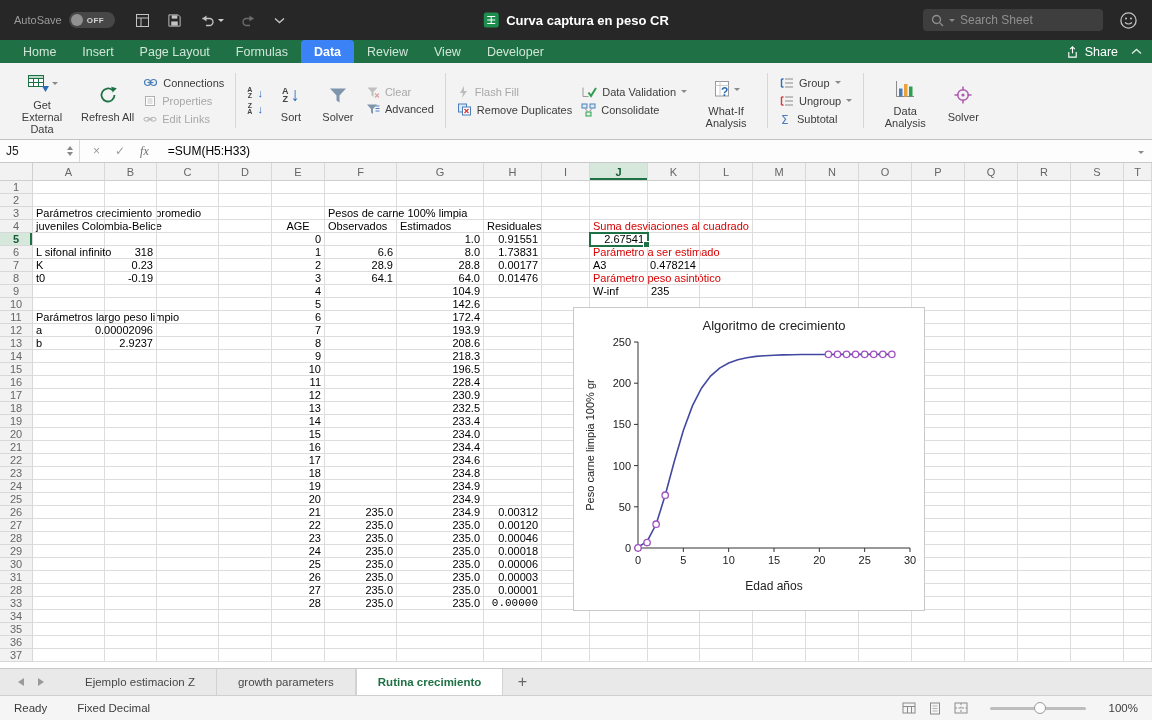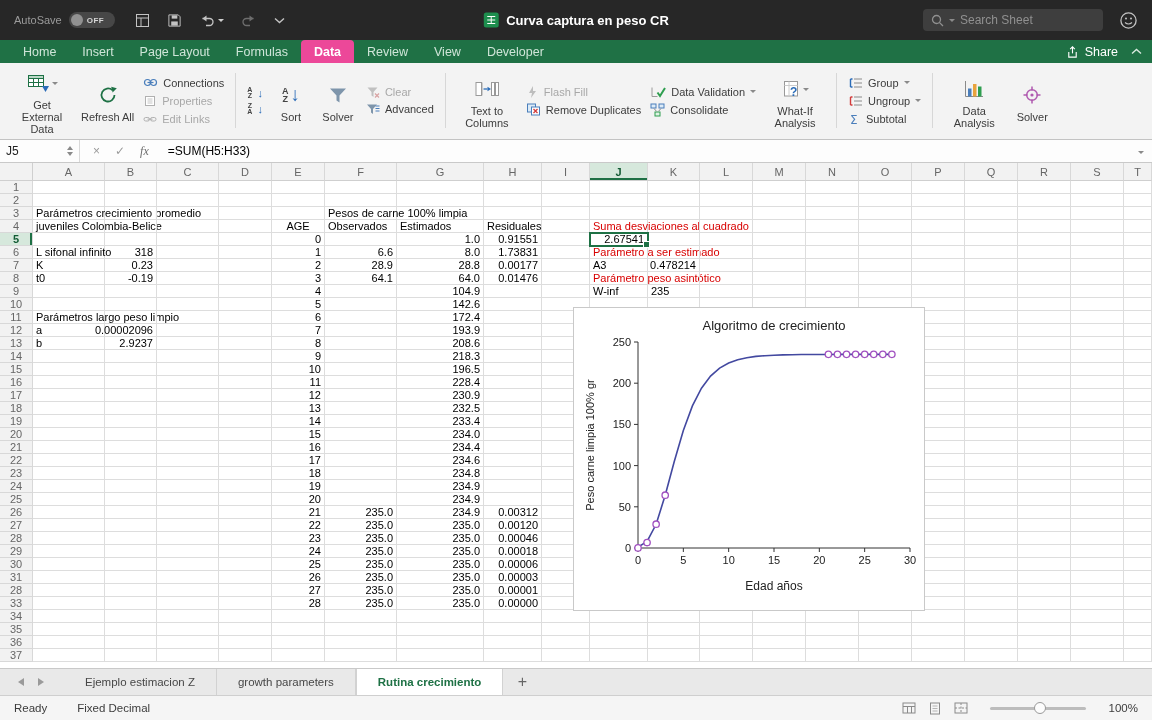--- a/index.html
+++ b/index.html
@@ -19,21 +19,21 @@
   .search-box{margin-left:auto;display:flex;align-items:center;gap:5px;background:#3e3e3e;border-radius:4px;height:22px;padding:0 8px;width:180px}
   .search-box input{background:transparent;border:none;outline:none;color:#c4c4c4;font-size:12px;width:118px;font-family:inherit}
   .search-box input::placeholder{color:#909090}
   .smiley{margin-left:16px}
   .dcaret{width:0;height:0;border:3px solid transparent;border-top-color:#8a8a8a;margin-top:3px}
   .dcaret.lt{border-top-color:#cfcfcf}
 
   
   .tabstrip{height:23px;background:#1f7145;display:flex;align-items:stretch;padding:0 10px;position:relative;font-size:12.5px}
   .rtab{color:#cfe5d8;padding:0 13px;display:flex;align-items:center}
-  .rtab.active{background:#ec4899;color:#fff;font-weight:bold;border-radius:4px 4px 0 0}
+  .rtab.active{background:#3b82f6;color:#fff;font-weight:bold;border-radius:4px 4px 0 0}
   .share{position:absolute;right:34px;top:0;height:23px;display:flex;align-items:center;gap:6px;color:#fff}
   .collapse{position:absolute;right:10px;top:0;height:23px;display:flex;align-items:center}
 
   
   .ribbon{height:77px;background:#f3f3f3;border-bottom:1px solid #c3c3c3;display:flex;align-items:stretch;padding:3px 4px 4px;overflow:hidden}
   .rgroup{display:flex;align-items:center;gap:3px;padding:0 5px}
   .rsep{width:1px;background:#d7d7d7;margin:7px 3px}
   .rbig{display:flex;flex-direction:column;align-items:center;justify-content:flex-start;min-width:44px;max-width:66px;padding:5px 3px 0;font-size:11px;color:#3c3c3c;text-align:center;line-height:1.12}
   .rbig .ric{height:25px;display:flex;align-items:center;justify-content:center;gap:2px;margin-bottom:3px}
   .rstack{display:flex;flex-direction:column;justify-content:center;gap:4px}
@@ -296,35 +296,20 @@
               <polygon points="1,1.5 11,1.5 7,6 7,11 5,9.5 5,6" fill="#7e95ab"></polygon>
               <path d="M9.5 3h4M9.5 5.5h4M9.5 8h4" stroke="#4a7ebb"></path>
             </svg>
         </span>
         <span>Advanced</span>
       </div>
     </div>
   </div>
   <div class="rsep"></div>
   <div class="rgroup">
-    <div class="rbig">
-      <span class="ric">
-          <span>
-        <svg width="25" height="20" viewBox="0 0 25 20">
-              <rect x="2" y="3.5" width="5.5" height="13" fill="#fff" stroke="#999"></rect>
-              <path d="M8.5 3.5v13" stroke="#ccc"></path>
-              <line x1="9.5" y1="10" x2="13.5" y2="10" stroke="#2b6cb8" stroke-width="1.3"></line>
-              <polygon points="13.5,7.8 17,10 13.5,12.2" fill="#2b6cb8"></polygon>
-              <rect x="17.5" y="3.5" width="3" height="13" fill="#fff" stroke="#999"></rect>
-              <rect x="21.5" y="3.5" width="3" height="13" fill="#fff" stroke="#999"></rect>
-            </svg>
-      </span>
-        </span>
-      <span>Text to Columns</span>
-    </div>
     <div class="rstack">
       <div class="rsmall disabled">
         <span>
           <svg width="13" height="14" viewBox="0 0 13 14">
               <polygon points="7,1 3,8 6,8 5,13 10,6 7,6" fill="#bdbdbd"></polygon>
             </svg>
         </span>
         <span>Flash Fill</span>
       </div>
       <div class="rsmall">
@@ -1218,21 +1203,21 @@
       </div>
       <div class="g-row">
         <div class="g-rowhead" style="width: 33px;">33</div>
         <div class="g-cell" style="width: 72px;"></div>
         <div class="g-cell" style="width: 52px;"></div>
         <div class="g-cell" style="width: 62px;"></div>
         <div class="g-cell" style="width: 53px;"></div>
         <div class="g-cell num" style="width: 53px;">28</div>
         <div class="g-cell num" style="width: 72px;">235.0</div>
         <div class="g-cell num" style="width: 87px;">235.0</div>
-        <div class="g-cell num" style="width: 58px;">0.00000</div>
+        <div class="g-cell num" style="width: 58px; font-family: Liberation Mono, monospace;">0.00000</div>
         <div class="g-cell" style="width: 48px;"></div>
         <div class="g-cell" style="width: 58px;"></div>
         <div class="g-cell" style="width: 52px;"></div>
         <div class="g-cell" style="width: 53px;"></div>
         <div class="g-cell" style="width: 53px;"></div>
         <div class="g-cell" style="width: 53px;"></div>
         <div class="g-cell" style="width: 53px;"></div>
         <div class="g-cell" style="width: 53px;"></div>
         <div class="g-cell" style="width: 53px;"></div>
         <div class="g-cell" style="width: 53px;"></div>

